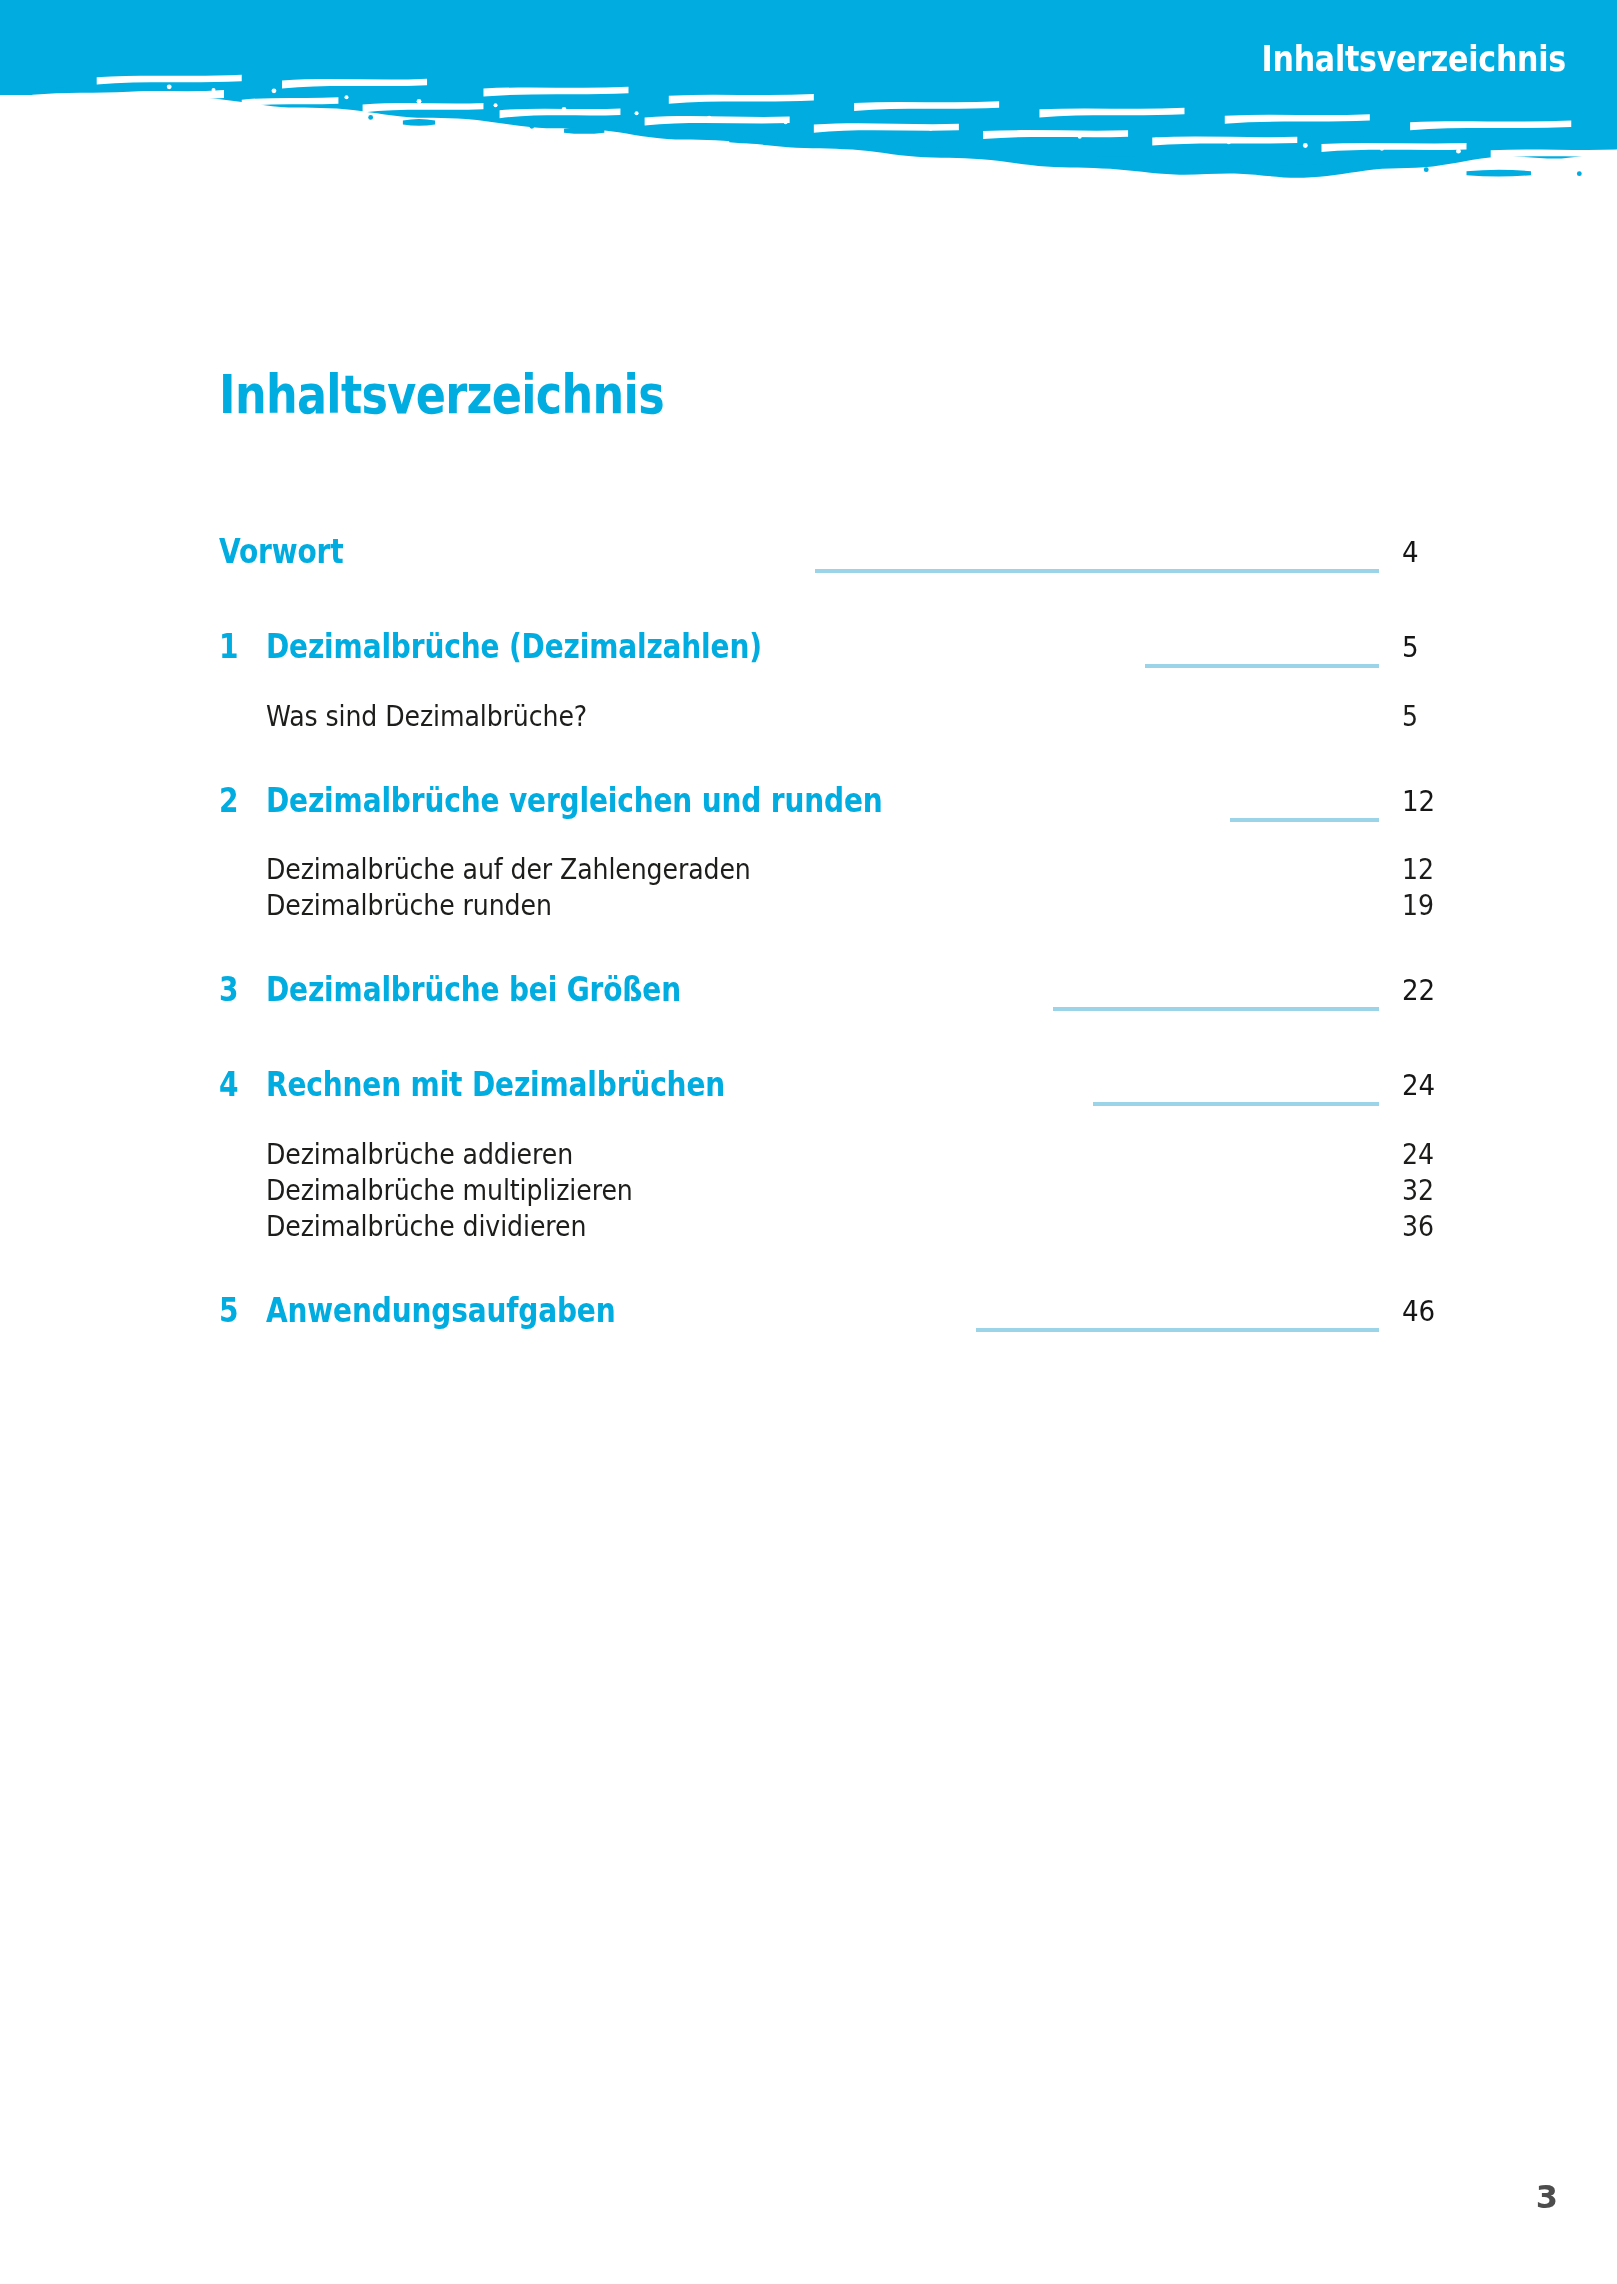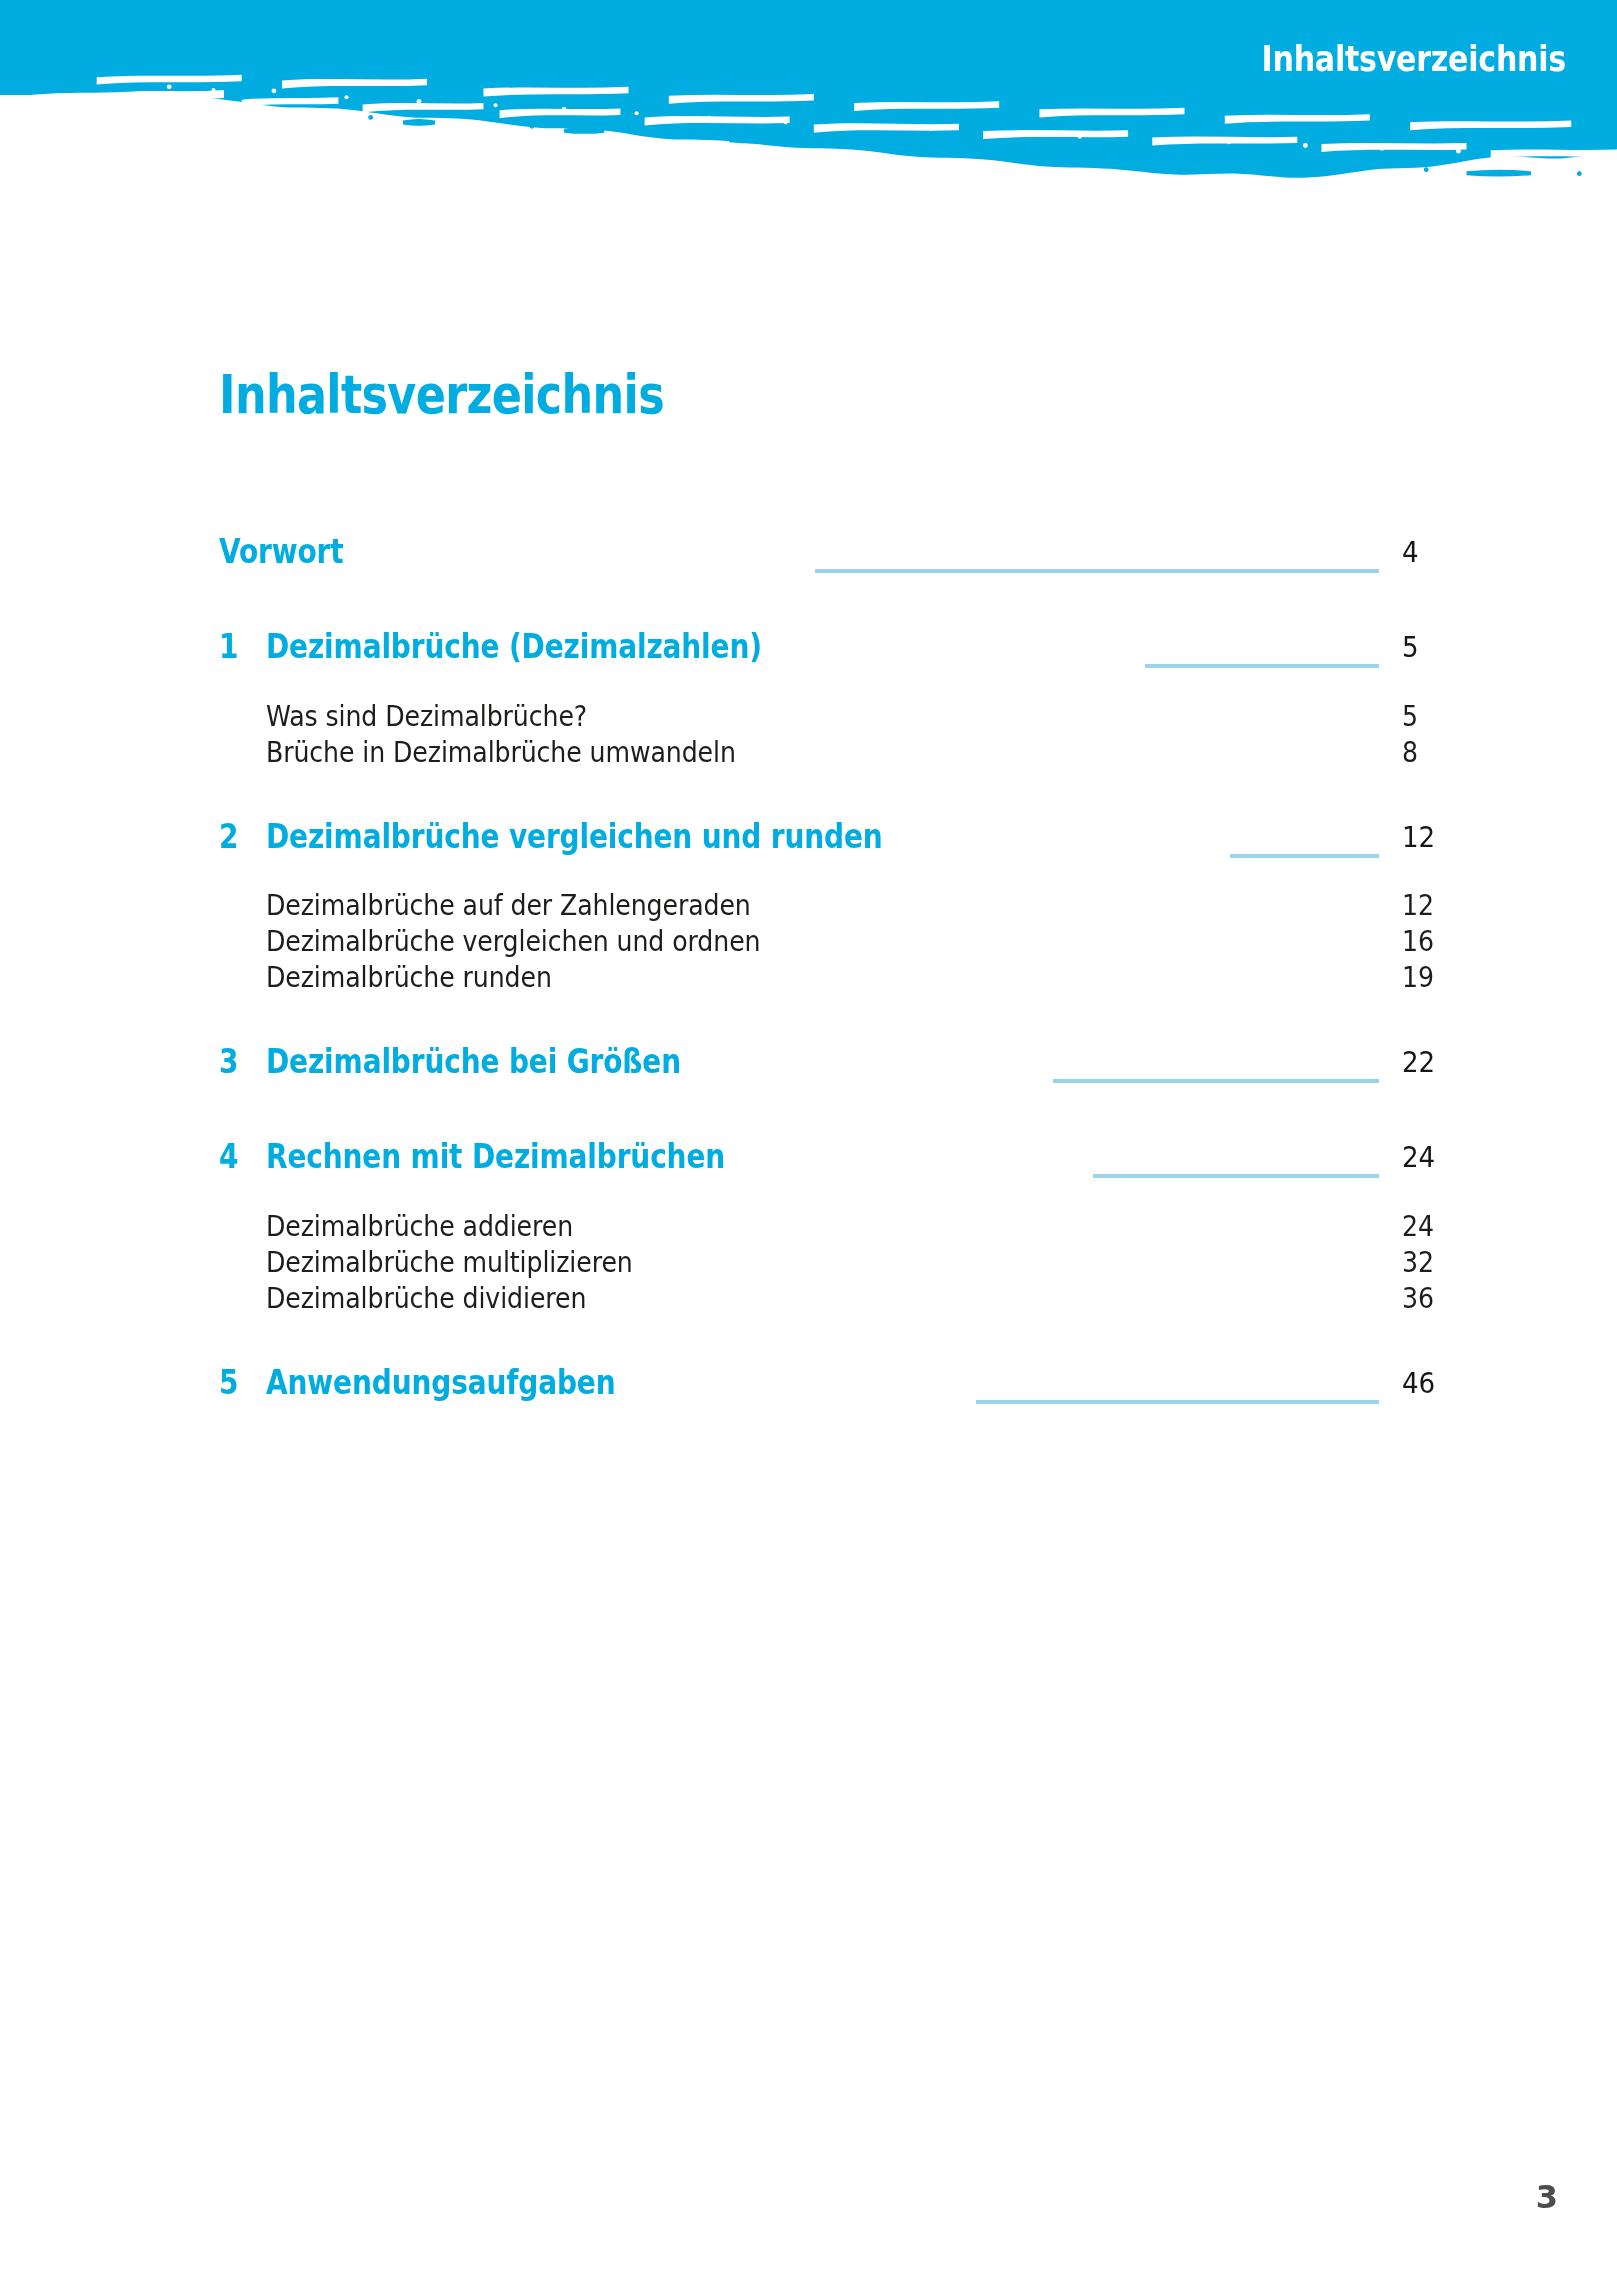--- a/index.html
+++ b/index.html
@@ -243,43 +243,35 @@
         <span class="num">1</span>
         <span class="label indent">Dezimalbrüche (Dezimalzahlen)</span>
         <span class="leader" style="width: 234px;"></span>
         <span class="pageno">5</span>
       </div>
       <div class="gap-small"></div>
       <div class="row-sub">
         <span class="label">Was sind Dezimalbrüche?</span>
         <span class="pageno">5</span>
       </div>
-      <div class="row-sub">
-        <span class="label">Brüche in Dezimalbrüche umwandeln</span>
-        <span class="pageno">8</span>
-      </div>
     </div>
     <div class="gap-after-group"></div>
     <div class="toc-group">
       <div class="row-main">
         <span class="num">2</span>
         <span class="label indent">Dezimalbrüche vergleichen und runden</span>
         <span class="leader" style="width: 149px;"></span>
         <span class="pageno">12</span>
       </div>
       <div class="gap-small"></div>
       <div class="row-sub">
         <span class="label">Dezimalbrüche auf der Zahlengeraden</span>
         <span class="pageno">12</span>
       </div>
       <div class="row-sub">
-        <span class="label">Dezimalbrüche vergleichen und ordnen</span>
-        <span class="pageno">16</span>
-      </div>
-      <div class="row-sub">
         <span class="label">Dezimalbrüche runden</span>
         <span class="pageno">19</span>
       </div>
     </div>
     <div class="gap-after-group"></div>
     <div class="toc-group">
       <div class="row-main">
         <span class="num">3</span>
         <span class="label indent">Dezimalbrüche bei Größen</span>
         <span class="leader" style="width: 326px;"></span>

